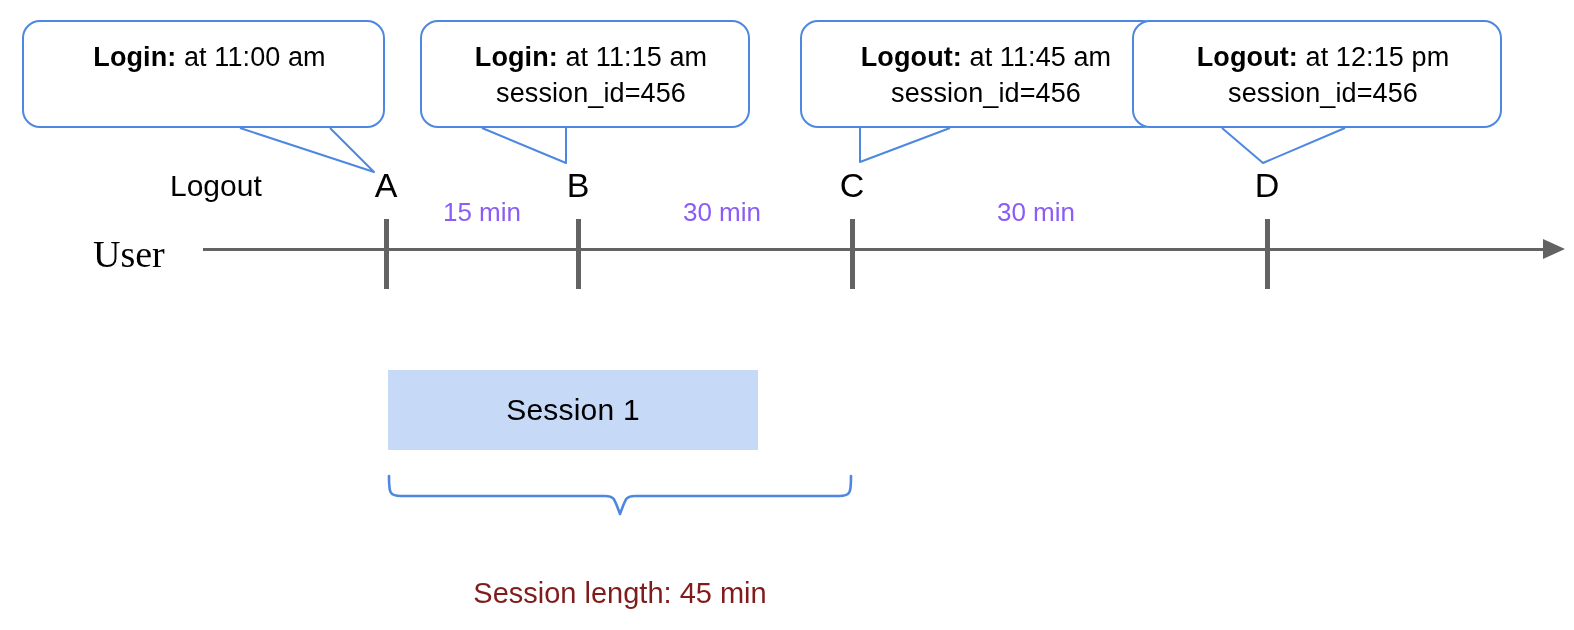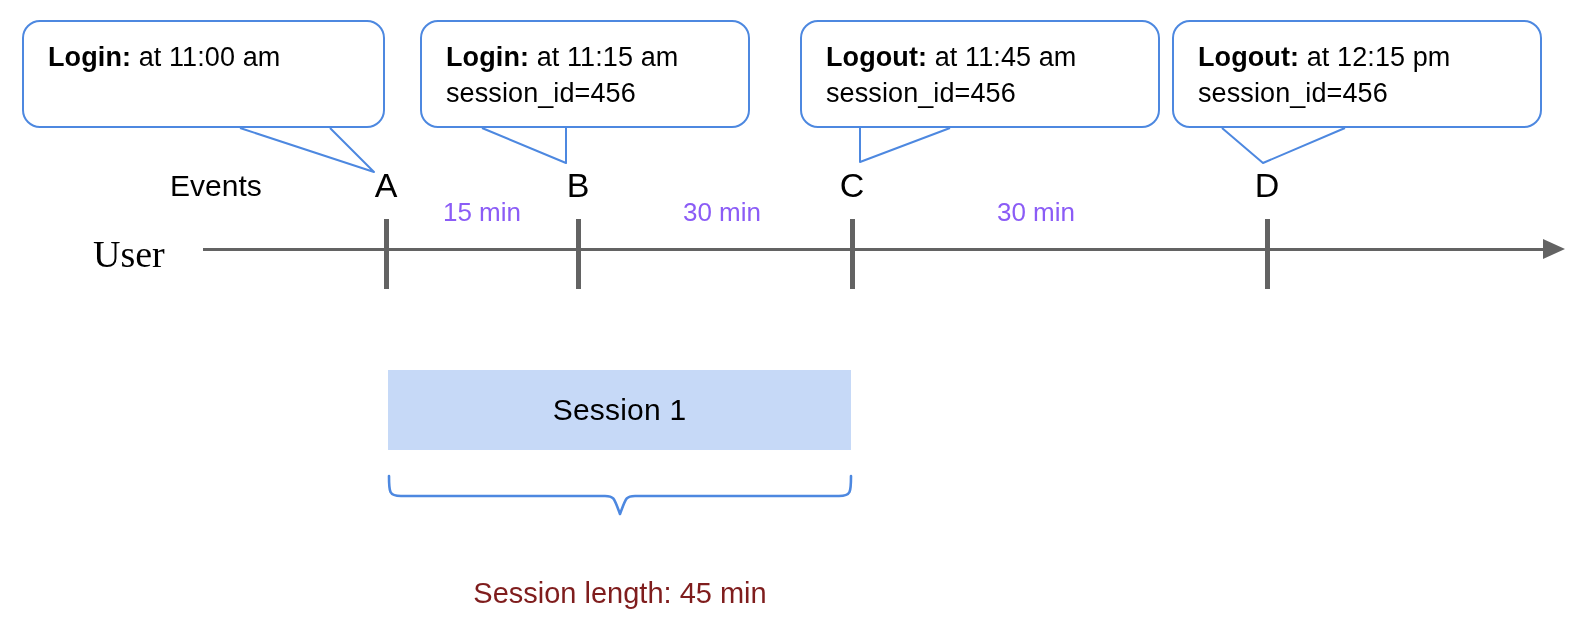--- a/index.html
+++ b/index.html
@@ -11,20 +11,21 @@
   body {
     font-family: "Liberation Sans", sans-serif;
     -webkit-font-smoothing: antialiased;
   }
   #stage {
     position: relative;
     width: 1574px;
     height: 630px;
     background: #ffffff;
     overflow: hidden;
+    text-align: center;
   }
 
   
   .callout {
     position: absolute;
     top: 20px;
     height: 108px;
     box-sizing: border-box;
     border: 2px solid #4d88e0;
     border-radius: 18px;
@@ -123,21 +124,21 @@
     color: #8b5cf6;
     transform: translateX(-50%);
     white-space: nowrap;
   }
 
   
   #session-bar {
     position: absolute;
     left: 388px;
     top: 370px;
-    width: 463px;
+    width: 370px;
     height: 80px;
     background: #c6d9f7;
     display: flex;
     align-items: center;
     justify-content: center;
     z-index: 1;
   }
   #session-bar-label {
     font-size: 30px;
     color: #000000;
@@ -182,39 +183,39 @@
     </div>
   </div>
 
   <div class="callout" id="callout-3" style="left:800px; width:360px;">
     <div class="callout-text">
       <span class="lbl">Logout:</span><span> at 11:45 am</span><br>
       <span>session_id=456</span>
     </div>
   </div>
 
-  <div class="callout" id="callout-4" style="left:1172px; width:370px;">
+  <div class="callout" id="callout-4" style="left:1132px; width:370px;">
     <div class="callout-text">
       <span class="lbl">Logout:</span><span> at 12:15 pm</span><br>
       <span>session_id=456</span>
     </div>
   </div>
 
   <svg id="tails" viewBox="0 0 1574 630">
 
     <path d="M 240,128 L 374,172 L 330,128" fill="#ffffff" stroke="#4d88e0" stroke-width="2" stroke-linejoin="round"></path>
 
     <path d="M 482,128 L 566,163 L 566,128" fill="#ffffff" stroke="#4d88e0" stroke-width="2" stroke-linejoin="round"></path>
 
     <path d="M 860,128 L 860,162 L 950,128" fill="#ffffff" stroke="#4d88e0" stroke-width="2" stroke-linejoin="round"></path>
 
     <path d="M 1222,128 L 1263,163 L 1345,128" fill="#ffffff" stroke="#4d88e0" stroke-width="2" stroke-linejoin="round"></path>
   </svg>
 
-  <div class="row-label" id="events-label">Events</div>
+  <div class="row-label" id="events-label">Logout</div>
   <div class="row-label" id="user-label">User</div>
 
   <div id="axis-line"></div>
   <div id="axis-arrow"></div>
 
   <div class="tick" style="left:384px;"></div>
   <div class="tick" style="left:576px;"></div>
   <div class="tick" style="left:850px;"></div>
   <div class="tick" style="left:1265px;"></div>
 

